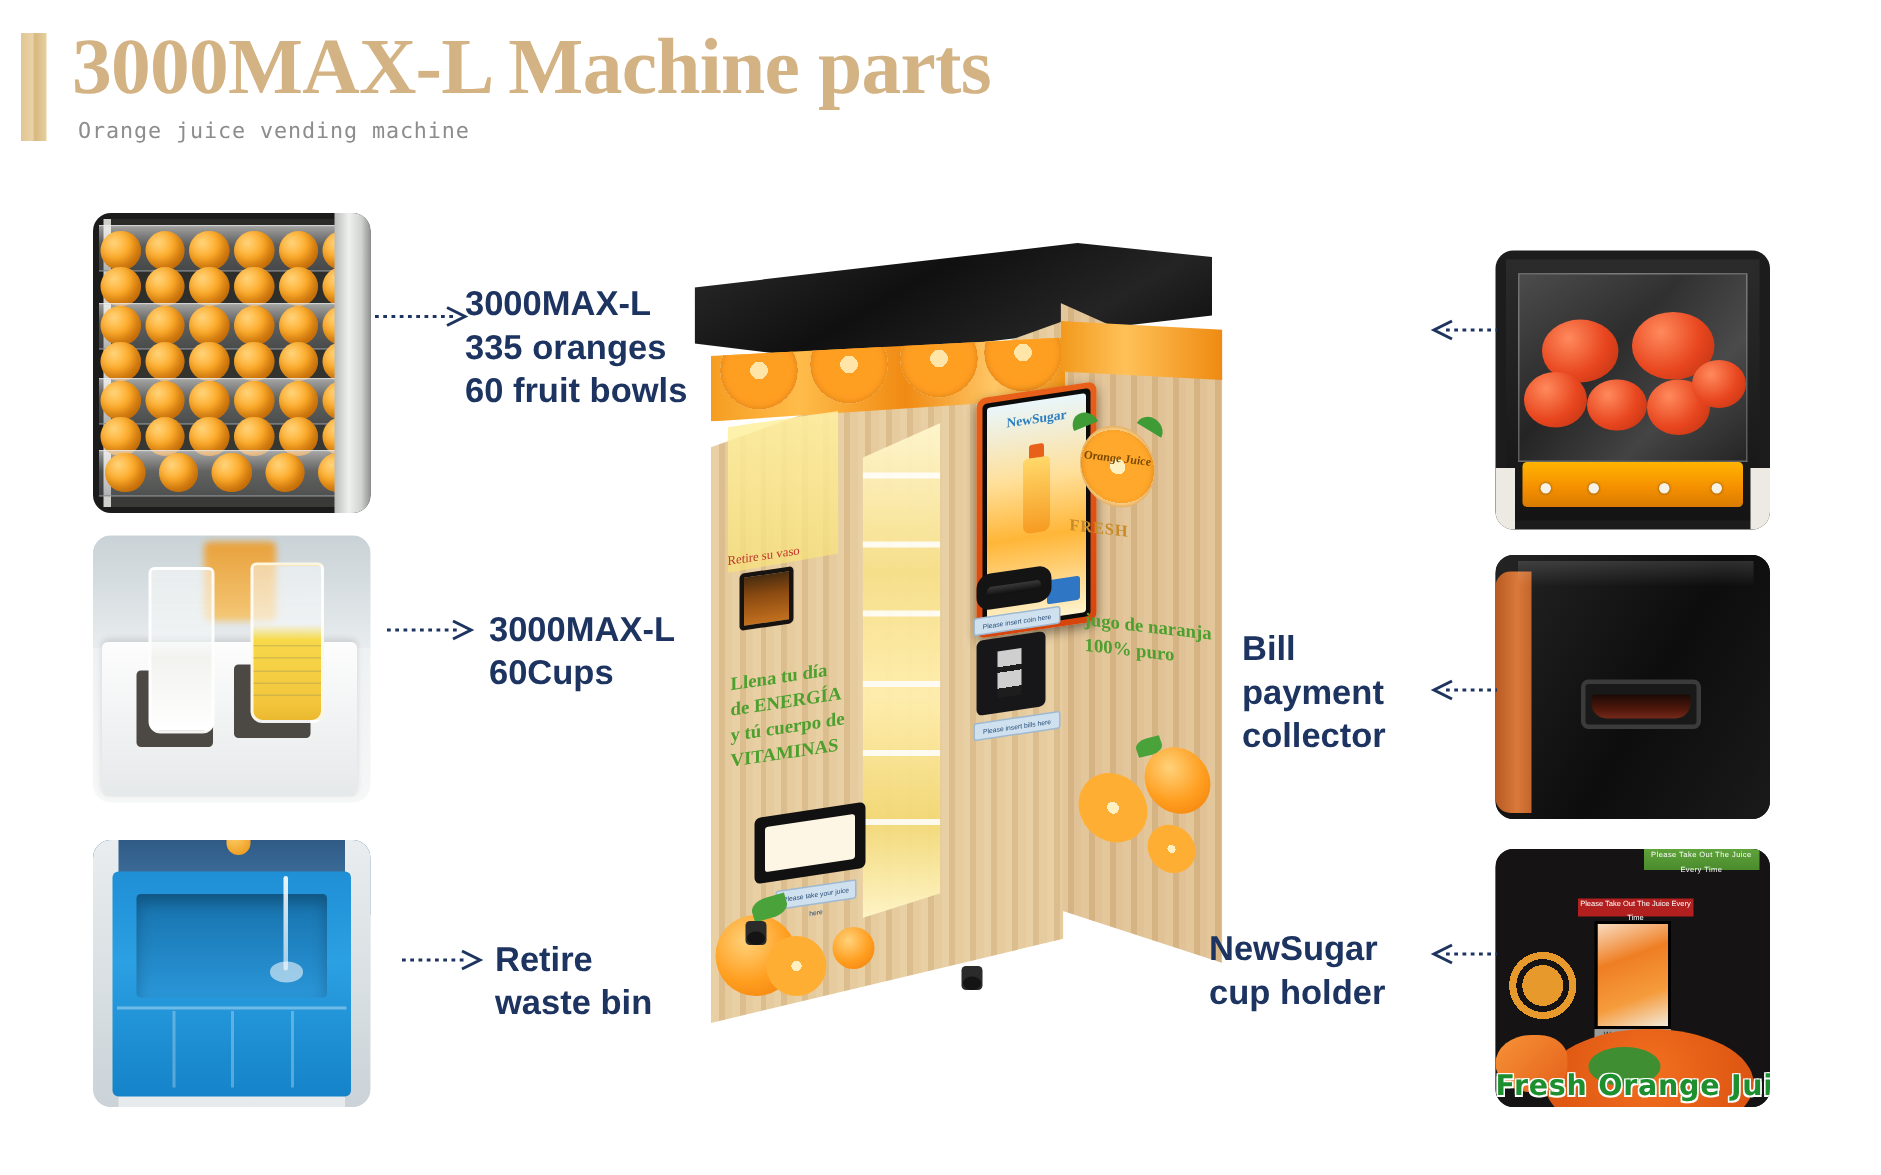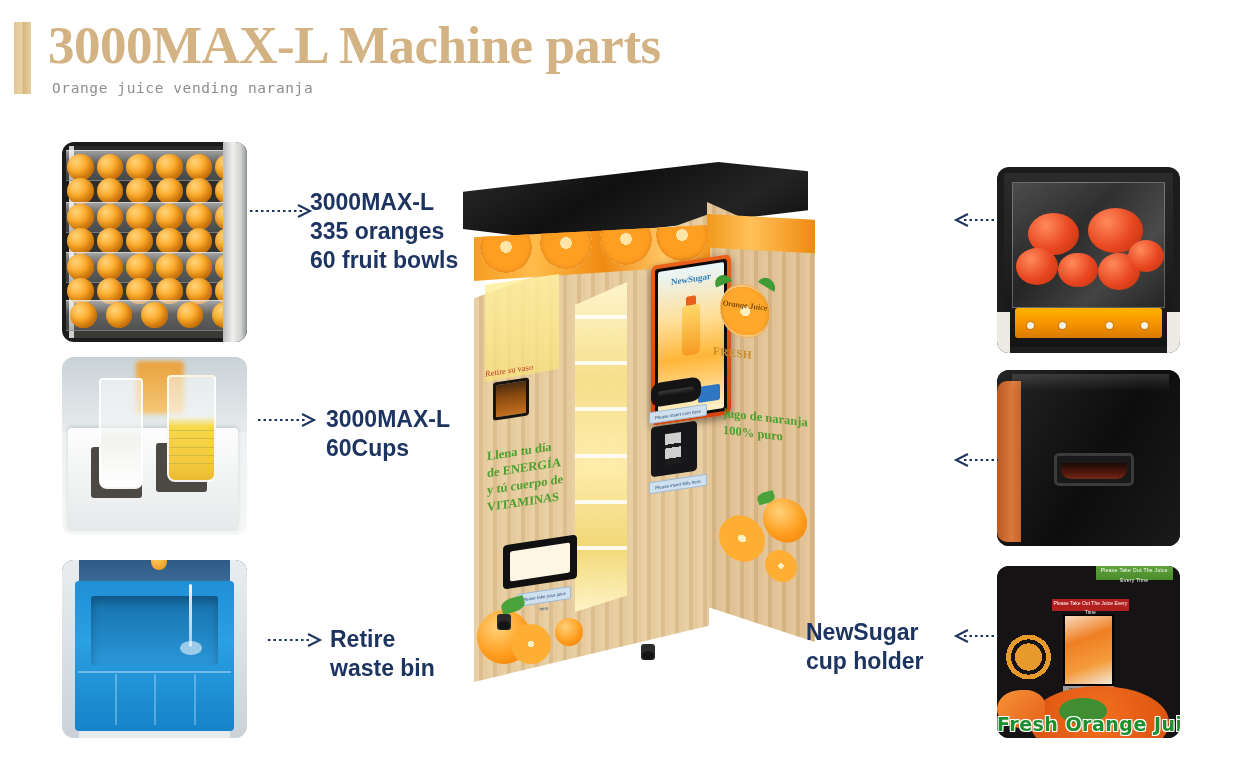--- a/index.html
+++ b/index.html
@@ -355,21 +355,21 @@
     background:#141414; border-radius: 50%; }
 </style>
 </head>
 <body>
 
 <div class="page">
 
   <div class="header">
     <div class="title-accent"></div>
     <div class="title">3000MAX-L Machine parts</div>
-    <div class="subtitle">Orange juice vending naranja</div>
+    <div class="subtitle">Orange juice vending machine</div>
   </div>
 
   <div class="photo p-oranges" style="left:62px; top:142px; width:185px; height:200px;">
     <div class="inner">
       <div class="cabinet"></div>
       <div class="rail" style="top:4%"></div>
       <div class="orow" style="top:6%">
           <i class="orange-ball"></i>
           <i class="orange-ball"></i>
           <i class="orange-ball"></i>
@@ -616,20 +616,23 @@
     <div class="inner">
       <div class="body"></div>
       <div class="orange-edge"></div>
       <div class="topsheen"></div>
       <div class="slot-frame">
         <i class="slot-mouth"></i>
       </div>
     </div>
   </div>
 
+  <div class="label right" style="left:828px; top:418px;">Bill
+payment
+collector</div>
 
   <div class="arrow" style="left:952px; top:452px; width:46px;">
     <svg width="46" height="16" viewBox="0 0 46 16">
       <line x1="12" y1="8" x2="46" y2="8" stroke="#1d3461" stroke-width="2" stroke-dasharray="2.5,3"></line>
       <polyline points="16,2 4,8 16,14" fill="none" stroke="#1d3461" stroke-width="2"></polyline>
     </svg>
   </div>
 
   <div class="photo p-holder" style="left:997px; top:566px; width:183px; height:172px;">
     <div class="inner">

